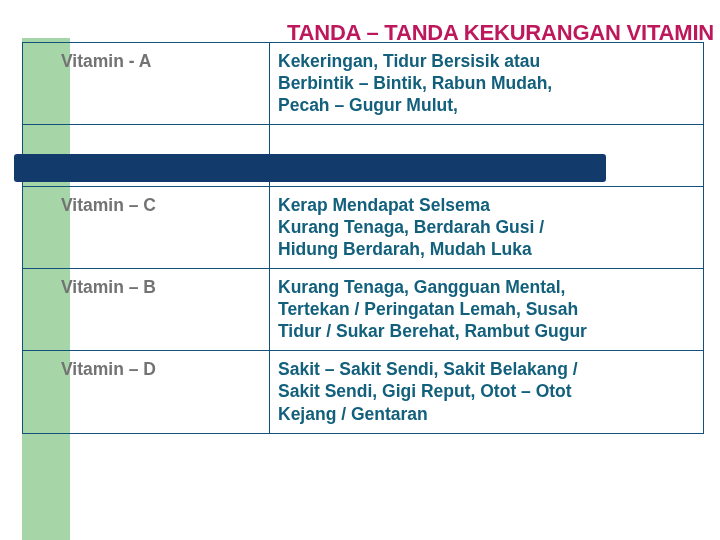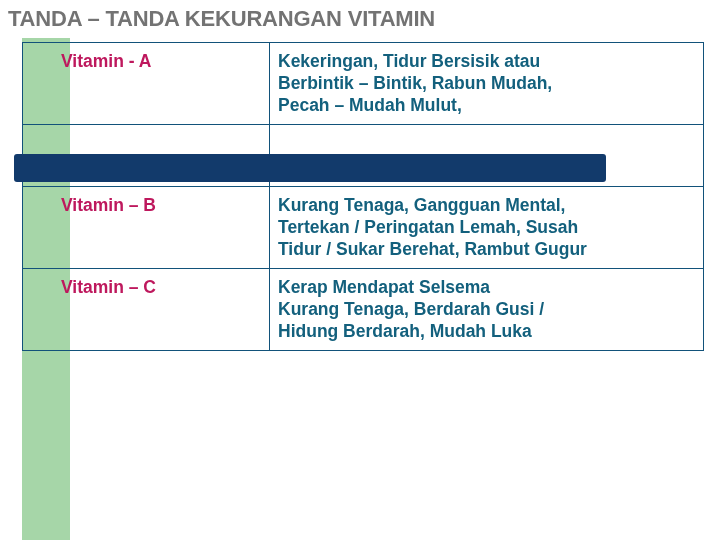--- a/index.html
+++ b/index.html
@@ -22,28 +22,29 @@
     top: 38px;
     width: 48px;
     bottom: 0;
     background: #a6d6a8;
     z-index: 0;
   }
 
   #slide-title {
     position: absolute;
     left: 8px;
-    top: 6px;
+    top: 20px;
     width: 706px;
     font-size: 22px;
     font-weight: bold;
-    color: #737373;
+    color: #be185d;
     letter-spacing: -0.2px;
     white-space: nowrap;
     z-index: 3;
+    text-align: right;
   }
 
   
   #vitamin-table {
     position: absolute;
     left: 22px;
     top: 42px;
     width: 682px;
     border-collapse: collapse;
     table-layout: fixed;
@@ -57,21 +58,21 @@
     padding: 7px 8px 8px 8px;
     font-size: 17.5px;
     font-weight: bold;
     color: #12536e;
     line-height: 1.26;
     background: transparent;
   }
 
   #vitamin-table td.label-cell {
     width: 200px;
-    color: #be185d;
+    color: #737373;
     padding-left: 38px;
   }
 
   #vitamin-table td.desc-cell {
     color: #13607d;
   }
 
   tr.spacer-row td {
     height: 46px;
     padding: 0;
@@ -102,47 +103,57 @@
 
 <table id="vitamin-table">
   <tbody>
     <tr>
       <td class="label-cell">
         <span class="line">Vitamin - A</span>
       </td>
       <td class="desc-cell">
         <span class="line">Kekeringan, Tidur Bersisik atau</span>
         <span class="line">Berbintik – Bintik, Rabun Mudah,</span>
-        <span class="line">Pecah – Mudah Mulut,</span>
+        <span class="line">Pecah – Gugur Mulut,</span>
       </td>
     </tr>
     <tr class="spacer-row">
       <td class="label-cell">
         <span class="line"></span>
       </td>
       <td class="desc-cell">
         <span class="line"></span>
+      </td>
+    </tr>
+    <tr>
+      <td class="label-cell">
+        <span class="line">Vitamin – C</span>
+      </td>
+      <td class="desc-cell">
+        <span class="line">Kerap Mendapat Selsema</span>
+        <span class="line">Kurang Tenaga, Berdarah Gusi /</span>
+        <span class="line">Hidung Berdarah, Mudah Luka</span>
       </td>
     </tr>
     <tr>
       <td class="label-cell">
         <span class="line">Vitamin – B</span>
       </td>
       <td class="desc-cell">
         <span class="line">Kurang Tenaga, Gangguan Mental,</span>
         <span class="line">Tertekan /  Peringatan Lemah, Susah</span>
         <span class="line">Tidur / Sukar Berehat, Rambut Gugur</span>
       </td>
     </tr>
     <tr>
       <td class="label-cell">
-        <span class="line">Vitamin – C</span>
+        <span class="line">Vitamin – D</span>
       </td>
       <td class="desc-cell">
-        <span class="line">Kerap Mendapat Selsema</span>
-        <span class="line">Kurang Tenaga, Berdarah Gusi /</span>
-        <span class="line">Hidung Berdarah, Mudah Luka</span>
+        <span class="line">Sakit – Sakit Sendi, Sakit Belakang /</span>
+        <span class="line">Sakit Sendi, Gigi Reput, Otot – Otot</span>
+        <span class="line">Kejang / Gentaran</span>
       </td>
     </tr>
   </tbody>
 </table>
 
 <div id="navy-bar"></div>
 
 </body></html>

